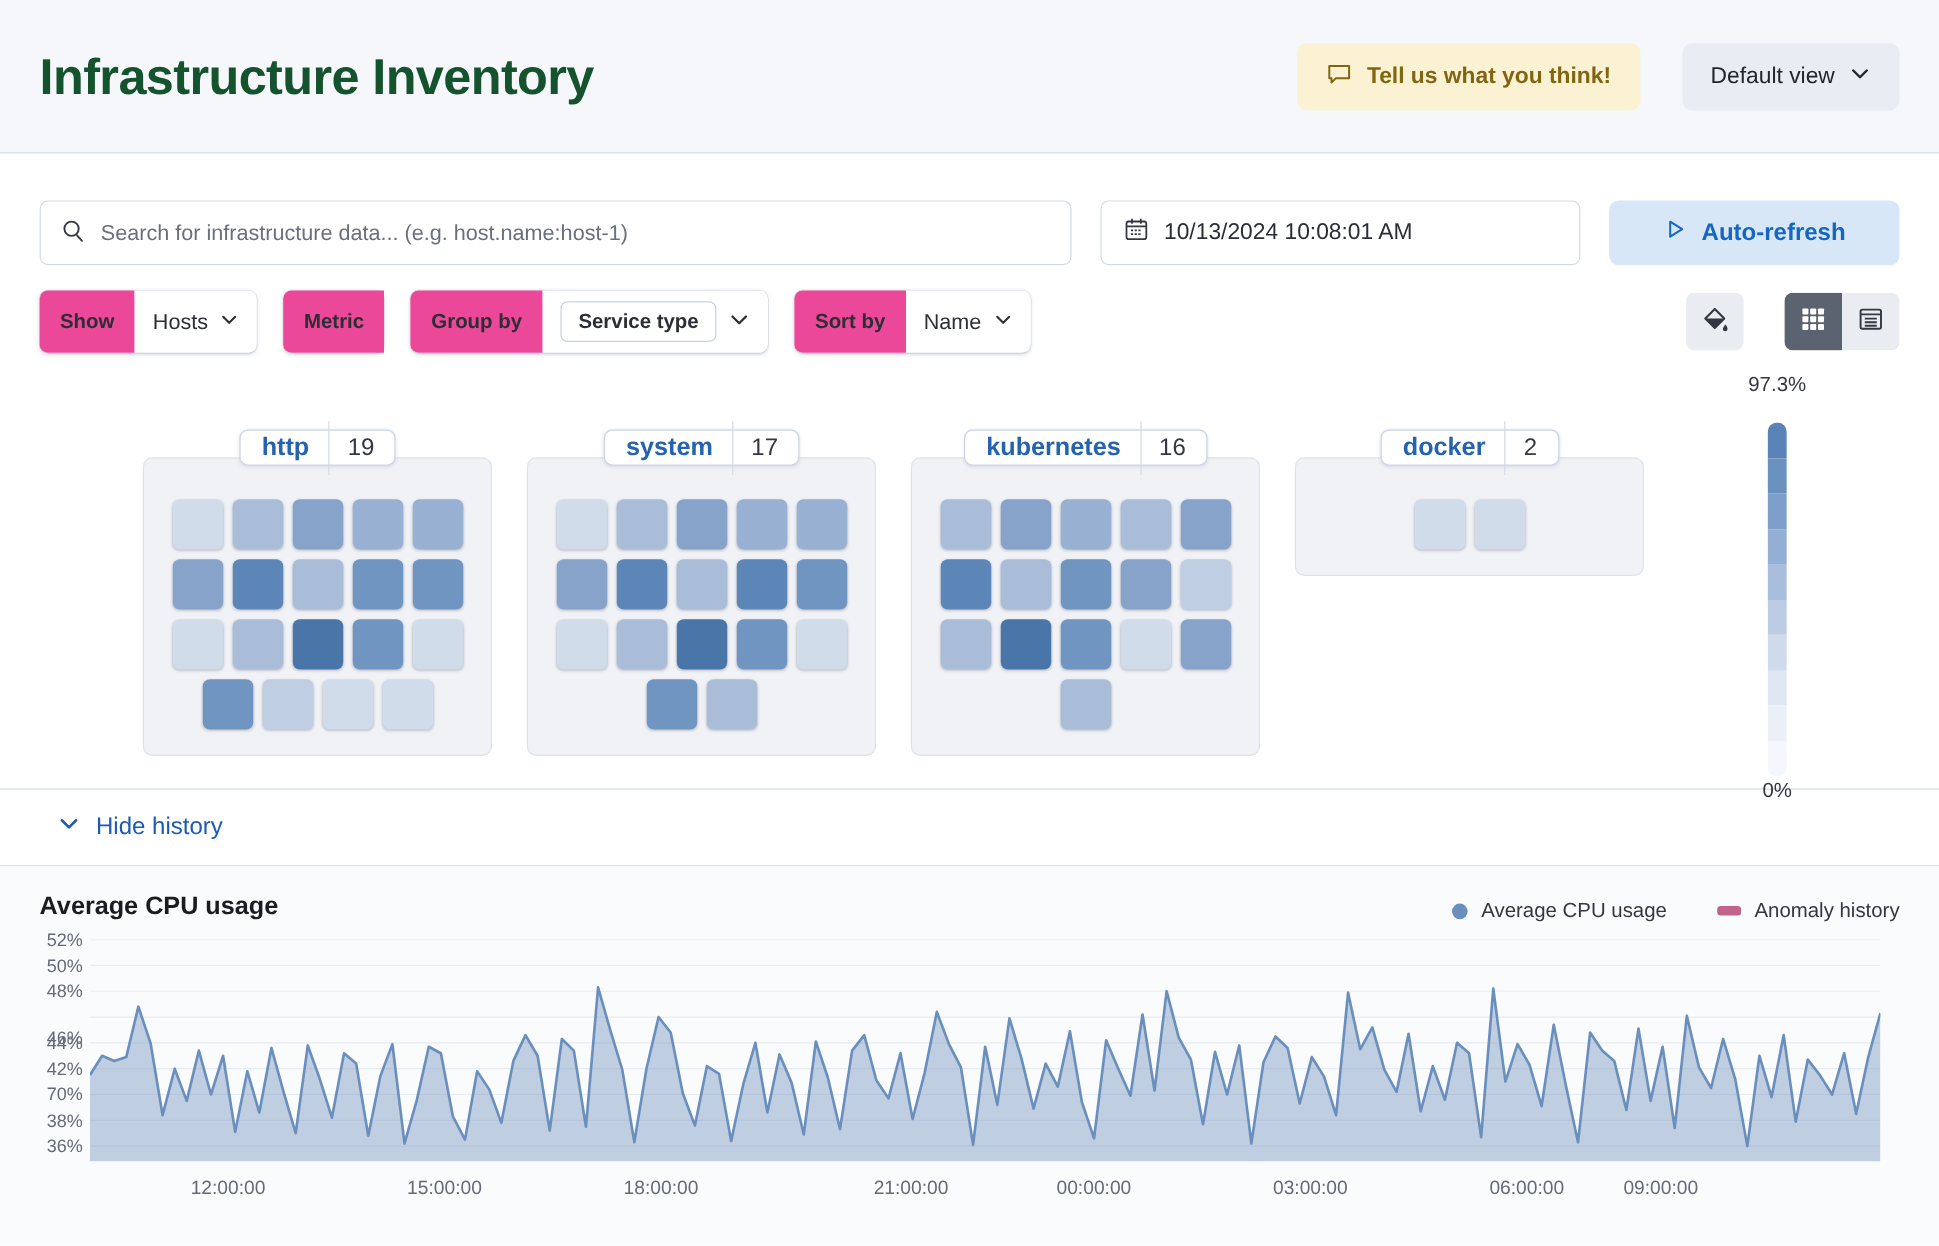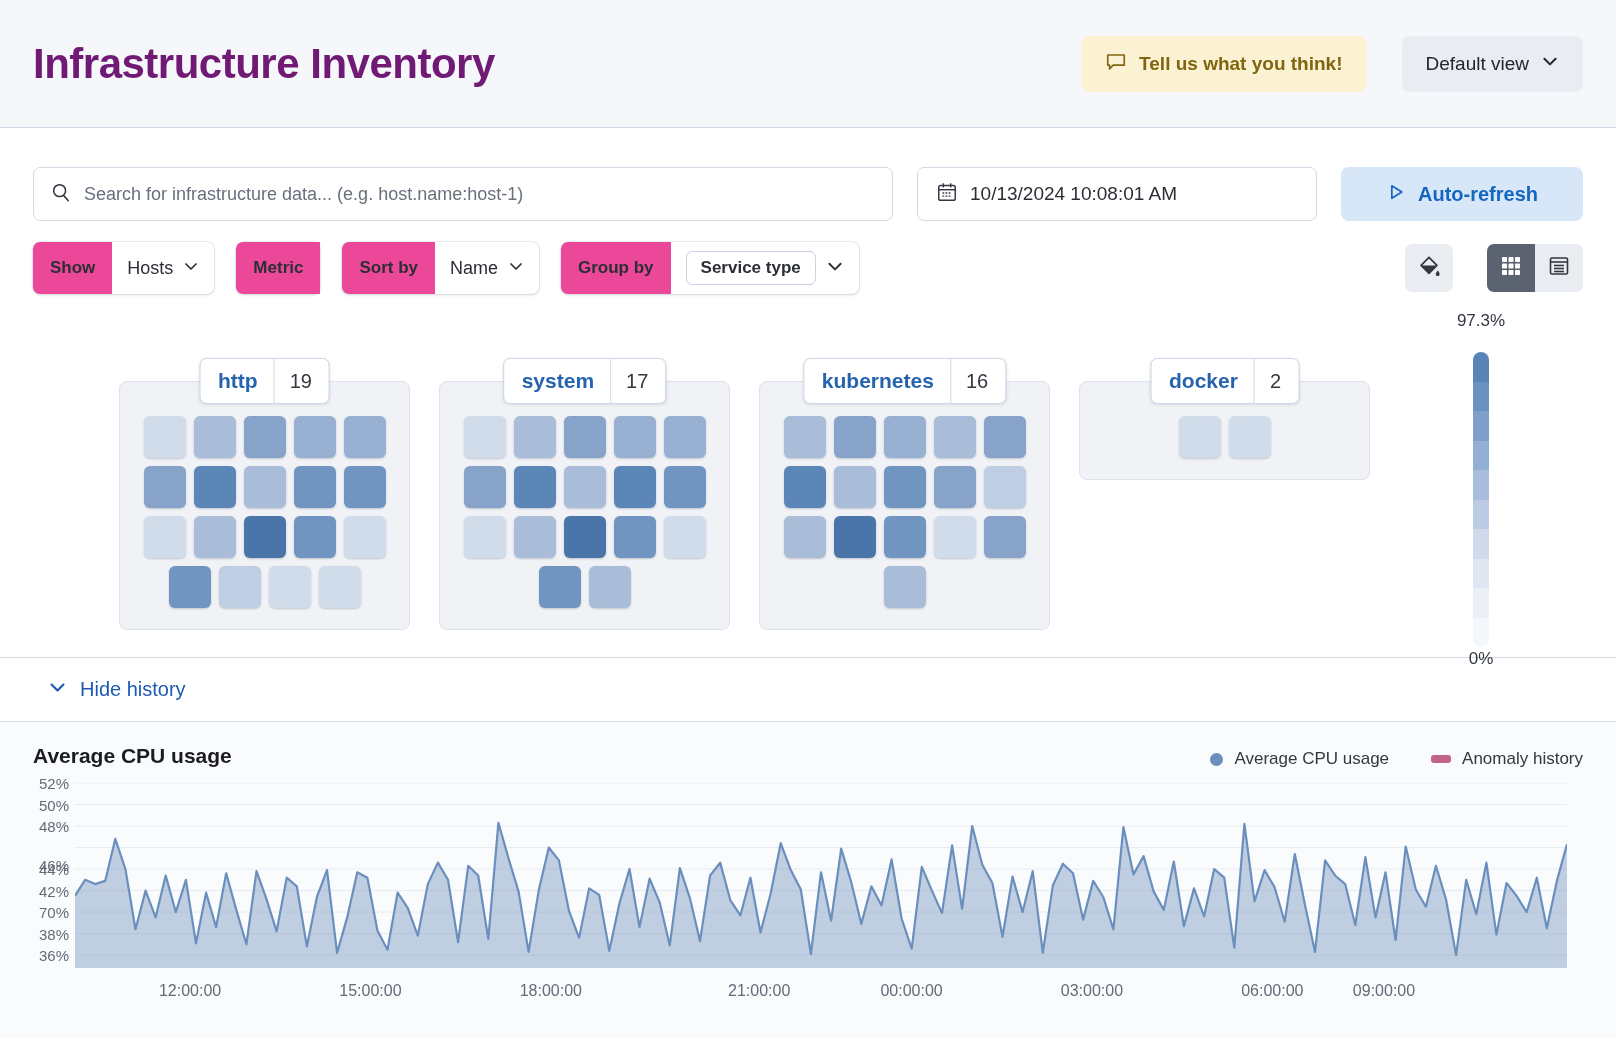--- a/index.html
+++ b/index.html
@@ -2,21 +2,21 @@
 <html><head>
 <meta charset="utf-8">
 <style>
   * { margin:0; padding:0; box-sizing:border-box; }
   html,body { width:1616px; height:1038px; overflow:hidden; }
   body { font-family:"Liberation Sans", sans-serif; color:#343741; background:#fff; }
 
   
   .page-header { background:#f5f7fb; border-bottom:1px solid #ccd6e4; height:128px;
     display:flex; align-items:center; justify-content:space-between; padding:0 33px; }
-  .page-title { font-size:42px; font-weight:800; color:#701a75; letter-spacing:-0.5px; }
+  .page-title { font-size:42px; font-weight:800; color:#14532d; letter-spacing:-0.5px; }
   .header-actions { display:flex; gap:35px; align-items:center; }
   .btn { display:inline-flex; align-items:center; gap:12px; height:56px; border-radius:8px;
     padding:0 24px; font-size:19px; cursor:pointer; border:none; font-family:inherit; }
   .btn-feedback { background:#fbf1d3; color:#81650f; font-weight:600; }
   .btn-view { background:#e9edf3; color:#23262c; font-weight:500; }
 
   
   .main-section { position:relative; background:#fff; }
   .toolbar { display:flex; gap:24px; padding:39px 33px 0 33px; }
   .search-box { flex:0 0 860px; height:54px; background:#fff; border:1px solid #d3dae6; border-radius:7px;
@@ -43,21 +43,21 @@
   .seg-toggle { display:flex; border-radius:7px; overflow:hidden; }
   .seg { width:48px; height:48px; display:flex; align-items:center; justify-content:center; cursor:pointer; }
   .seg.active { background:#5c6370; }
   .seg.inactive { background:#e9edf1; }
 
   
   .waffle-row { display:flex; gap:29px; margin:87px 0 0 119px; align-items:flex-start; }
   .group { position:relative; width:291px; background:#f0f2f6; border:1px solid #dde2ec; border-radius:8px;
     padding:34px 0 21px 0; }
   .badge { position:absolute; top:-24px; left:50%; transform:translateX(-50%); background:#fff;
-    border:1px solid #ccd6e4; border-radius:7px; display:flex; align-items:center; height:46px;
+    border:1px solid #ccd6e4; border-radius:7px; display:flex; align-items:center; height:30px;
     padding:0 2px; box-shadow:0 1px 3px rgba(140,152,170,.25); white-space:nowrap; }
   .gname { color:#2563af; font-weight:700; font-size:21px; padding:0 16px; cursor:pointer; }
   .gdiv { width:1px; height:45px; background:#d3dae6; }
   .gcount { color:#343741; font-size:20px; padding:0 15px; }
   .cells { display:flex; flex-direction:column; gap:8px; align-items:center; }
   .crow { display:flex; gap:8px; justify-content:center; }
   .cell { width:42px; height:42px; border-radius:6px; box-shadow:0 1px 2px rgba(60,70,90,.25); cursor:pointer; }
 
   
   .scale-wrap { position:absolute; top:183px; right:105px; width:60px; text-align:center; }
@@ -152,36 +152,36 @@
           <svg width="16" height="16" viewBox="0 0 16 16" fill="none" stroke="#2b2e34" stroke-width="1.7">
             <polyline points="3,6 8,11 13,6" stroke-linecap="round" stroke-linejoin="round"></polyline>
             </svg>
         </span>
       </div>
     </div>
     <div class="filter-group">
       <div class="filter-label">Metric</div>
     </div>
     <div class="filter-group">
+      <div class="filter-label">Group by</div>
+      <div class="filter-value">
+        <span class="pill">Service type</span>
+        <span>
+          <svg width="18" height="18" viewBox="0 0 16 16" fill="none" stroke="#2b2e34" stroke-width="1.7">
+            <polyline points="3,6 8,11 13,6" stroke-linecap="round" stroke-linejoin="round"></polyline>
+            </svg>
+        </span>
+      </div>
+    </div>
+    <div class="filter-group">
       <div class="filter-label">Sort by</div>
       <div class="filter-value">
         <span>Name</span>
         <span>
           <svg width="16" height="16" viewBox="0 0 16 16" fill="none" stroke="#2b2e34" stroke-width="1.7">
-            <polyline points="3,6 8,11 13,6" stroke-linecap="round" stroke-linejoin="round"></polyline>
-            </svg>
-        </span>
-      </div>
-    </div>
-    <div class="filter-group">
-      <div class="filter-label">Group by</div>
-      <div class="filter-value">
-        <span class="pill">Service type</span>
-        <span>
-          <svg width="18" height="18" viewBox="0 0 16 16" fill="none" stroke="#2b2e34" stroke-width="1.7">
             <polyline points="3,6 8,11 13,6" stroke-linecap="round" stroke-linejoin="round"></polyline>
             </svg>
         </span>
       </div>
     </div>
     <div class="filters-spacer"></div>
     <button class="icon-btn" style="margin-right:12px;">
       <span>
         <svg width="26" height="26" viewBox="0 0 24 24" fill="none">
           <path d="M12 3.2 L19.3 10.5 L12 17.8 L4.7 10.5 Z" stroke="#343741" stroke-width="1.6" stroke-linejoin="round"></path>

